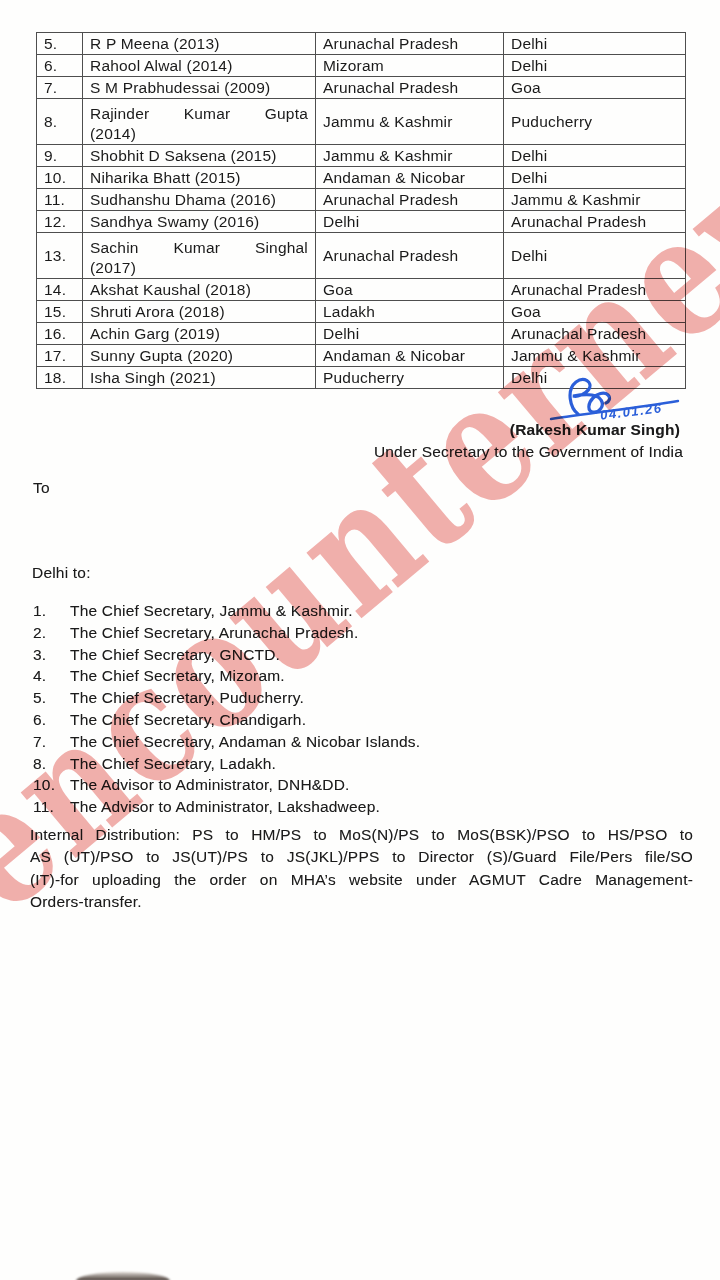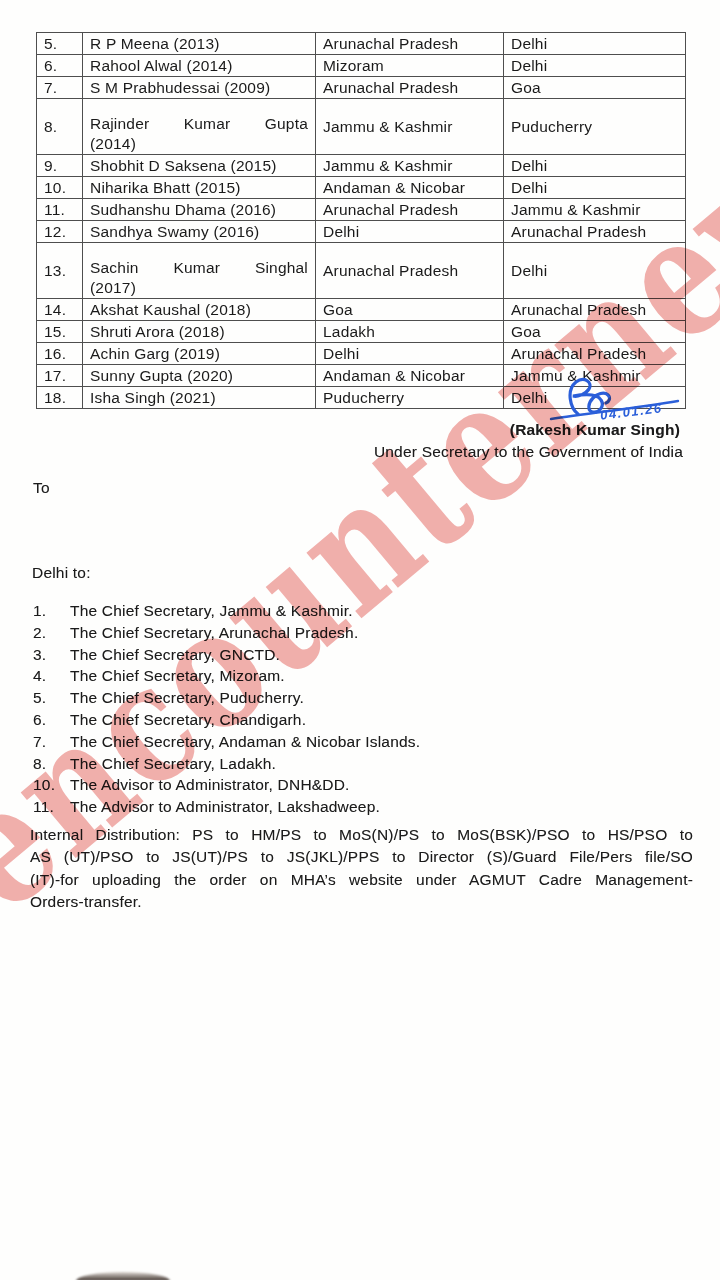--- a/index.html
+++ b/index.html
@@ -15,21 +15,21 @@
   .officers-table{
     position:absolute;left:36px;top:32px;width:649px;
     border-collapse:collapse;table-layout:fixed;
     font-size:15.5px;color:#1a1a1a;
   }
   .officers-table td{
     border:1px solid #4e4e4e;padding:0 7px;height:22px;
     line-height:20px;vertical-align:middle;white-space:nowrap;overflow:hidden;
   }
   .officers-table td.two-line{
-    vertical-align:top;padding-top:15px;height:43px;white-space:normal;
+    vertical-align:top;padding-top:5px;height:43px;white-space:normal;
   }
   .officers-table td.two-line div{line-height:20px;}
   .jl{text-align:justify;text-align-last:justify;}
 
   
   .watermark{
     position:absolute;left:-30px;top:775px;height:200px;z-index:6;
     transform-origin:0 50%;
     transform:rotate(-40deg) scaleX(0.8);
     font-family:"DejaVu Serif",serif;font-weight:bold;

